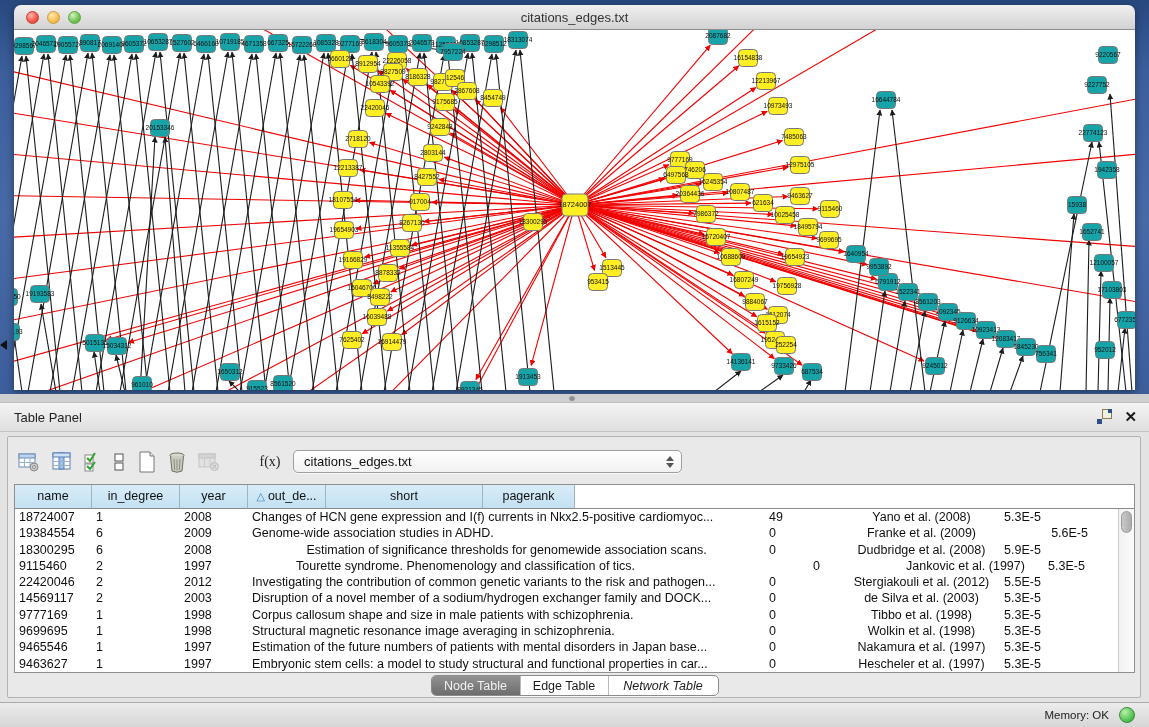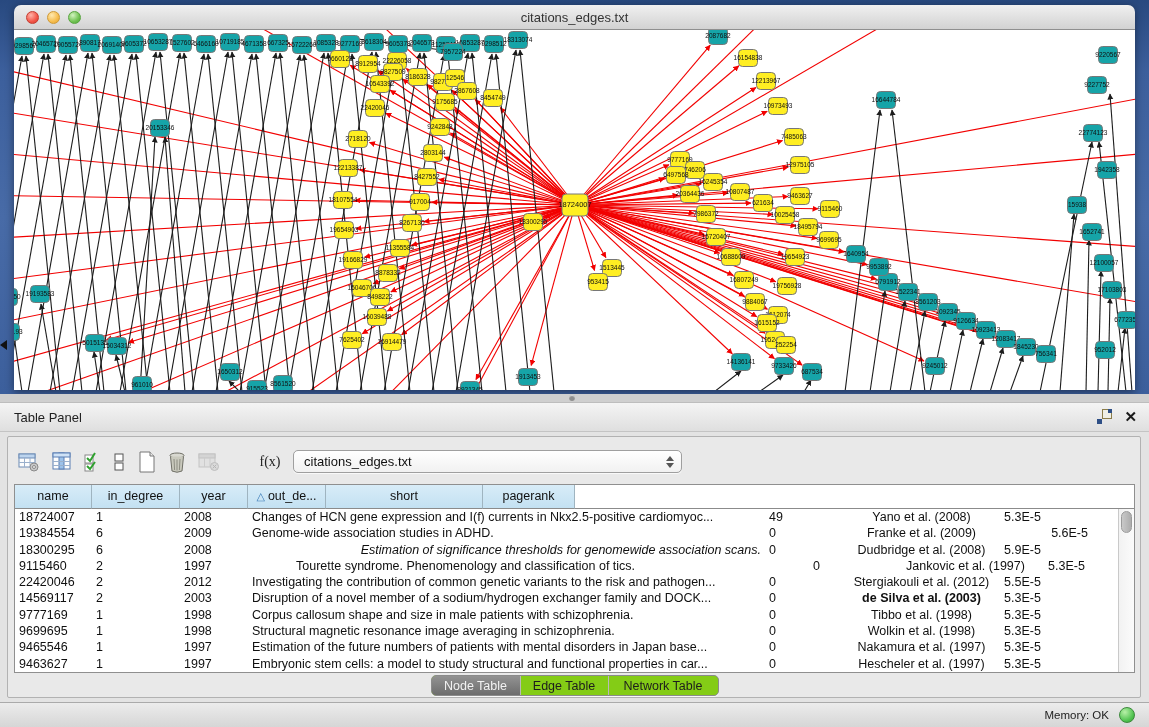--- a/index.html
+++ b/index.html
@@ -69,21 +69,21 @@
   .tr { display:flex; height:16.3px; }
   .td { font-size:12.5px; color:#101010; line-height:16px; white-space:nowrap; overflow:hidden;
     padding:0 4px; flex:none; }
   .vscroll { position:absolute; right:0; top:24px; width:16px; bottom:0; background:linear-gradient(90deg,#f2f2f2,#fbfbfb);
     border-left:1px solid #c9c9c9; }
   .vthumb { position:absolute; left:2px; top:2px; width:11px; height:22px; border-radius:6px;
     background:linear-gradient(90deg,#c9c9c9,#adadad); border:1px solid #9b9b9b; }
 
   
   .tabs { position:absolute; left:50%; transform:translateX(-50%); top:675px; display:flex; height:21px;
-    border:1px solid #8b8b8b; border-radius:5px; overflow:hidden; background:#84cc16; box-shadow:0 1px 0 rgba(255,255,255,.7); }
+    border:1px solid #8b8b8b; border-radius:5px; overflow:hidden; background:#ffffff; box-shadow:0 1px 0 rgba(255,255,255,.7); }
   .tab { font-size:12.5px; color:#1d1d1d; text-align:center; line-height:20px; flex:none; }
   .tab.sel { background:linear-gradient(180deg,#929292,#6d6d6d); color:#f2f2f2; }
   .tab + .tab { border-left:1px solid #b9b9b9; }
 
   
   .statusbar { position:absolute; left:0; top:702px; width:1149px; height:25px;
     background:linear-gradient(180deg,#ececec,#d6d6d6); border-top:1px solid #aaa; }
   .mem { position:absolute; right:40px; top:6px; font-size:11.5px; color:#222; }
   .led { position:absolute; right:14px; top:4px; width:16px; height:16px; border-radius:50%;
     background:radial-gradient(circle at 35% 30%, #b8f0a8, #4fc24f 65%, #2f9e33); border:1px solid #3c8a3c; }
@@ -913,21 +913,21 @@
           <div class="td" style="width: 68px; text-align: left;">2009</div>
           <div class="td" style="width: 517px; text-align: left;">Genome-wide association studies in ADHD.</div>
           <div class="td" style="width: 78px; text-align: left;">0</div>
           <div class="td" style="width: 157px; text-align: center;">Franke et al. (2009)</div>
           <div class="td" style="width: 92px; text-align: right;">5.6E-5</div>
         </div>
         <div class="tr">
           <div class="td" style="width: 77px; text-align: left;">18300295</div>
           <div class="td" style="width: 88px; text-align: left;">6</div>
           <div class="td" style="width: 68px; text-align: left;">2008</div>
-          <div class="td" style="width: 517px; text-align: right; font-style: italic;">Estimation of significance thresholds for genomewide association scans.</div>
+          <div class="td" style="width: 517px; text-align: center;">Estimation of significance thresholds for genomewide association scans.</div>
           <div class="td" style="width: 78px; text-align: left;">0</div>
           <div class="td" style="width: 157px; text-align: center;">Dudbridge et al. (2008)</div>
           <div class="td" style="width: 92px; text-align: left;">5.9E-5</div>
         </div>
         <div class="tr">
           <div class="td" style="width: 77px; text-align: left;">9115460</div>
           <div class="td" style="width: 88px; text-align: left;">2</div>
           <div class="td" style="width: 68px; text-align: left;">1997</div>
           <div class="td" style="width: 517px; text-align: left; margin-left: 44px;">Tourette syndrome. Phenomenology and classification of tics.</div>
           <div class="td" style="width: 78px; text-align: left;">0</div>
@@ -942,21 +942,21 @@
           <div class="td" style="width: 78px; text-align: left;">0</div>
           <div class="td" style="width: 157px; text-align: center;">Stergiakouli et al. (2012)</div>
           <div class="td" style="width: 92px; text-align: left;">5.5E-5</div>
         </div>
         <div class="tr">
           <div class="td" style="width: 77px; text-align: left;">14569117</div>
           <div class="td" style="width: 88px; text-align: left;">2</div>
           <div class="td" style="width: 68px; text-align: left;">2003</div>
           <div class="td" style="width: 517px; text-align: left;">Disruption of a novel member of a sodium/hydrogen exchanger family and DOCK...</div>
           <div class="td" style="width: 78px; text-align: left;">0</div>
-          <div class="td" style="width: 157px; text-align: center; font-weight: bold;">de Silva et al. (2003)</div>
+          <div class="td" style="width: 157px; text-align: center;">de Silva et al. (2003)</div>
           <div class="td" style="width: 92px; text-align: left;">5.3E-5</div>
         </div>
         <div class="tr">
           <div class="td" style="width: 77px; text-align: left;">9777169</div>
           <div class="td" style="width: 88px; text-align: left;">1</div>
           <div class="td" style="width: 68px; text-align: left;">1998</div>
           <div class="td" style="width: 517px; text-align: left;">Corpus callosum shape and size in male patients with schizophrenia.</div>
           <div class="td" style="width: 78px; text-align: left;">0</div>
           <div class="td" style="width: 157px; text-align: center;">Tibbo et al. (1998)</div>
           <div class="td" style="width: 92px; text-align: left;">5.3E-5</div>
@@ -990,21 +990,21 @@
         </div>
       </div>
     <div class="vscroll">
       <div class="vthumb"></div>
     </div>
   </div>
 
   <div class="tabs">
       <div class="tab sel" style="width: 88px;">Node Table</div>
       <div class="tab" style="width: 88px;">Edge Table</div>
-      <div class="tab" style="width: 110px;">Network Table</div>
+      <div class="tab" style="width: 110px; font-style: italic;">Network Table</div>
     </div>
 
   <div class="statusbar">
     <div class="mem">Memory: OK</div>
     <div class="led"></div>
   </div>
 
 </div>
 
 </body></html>

